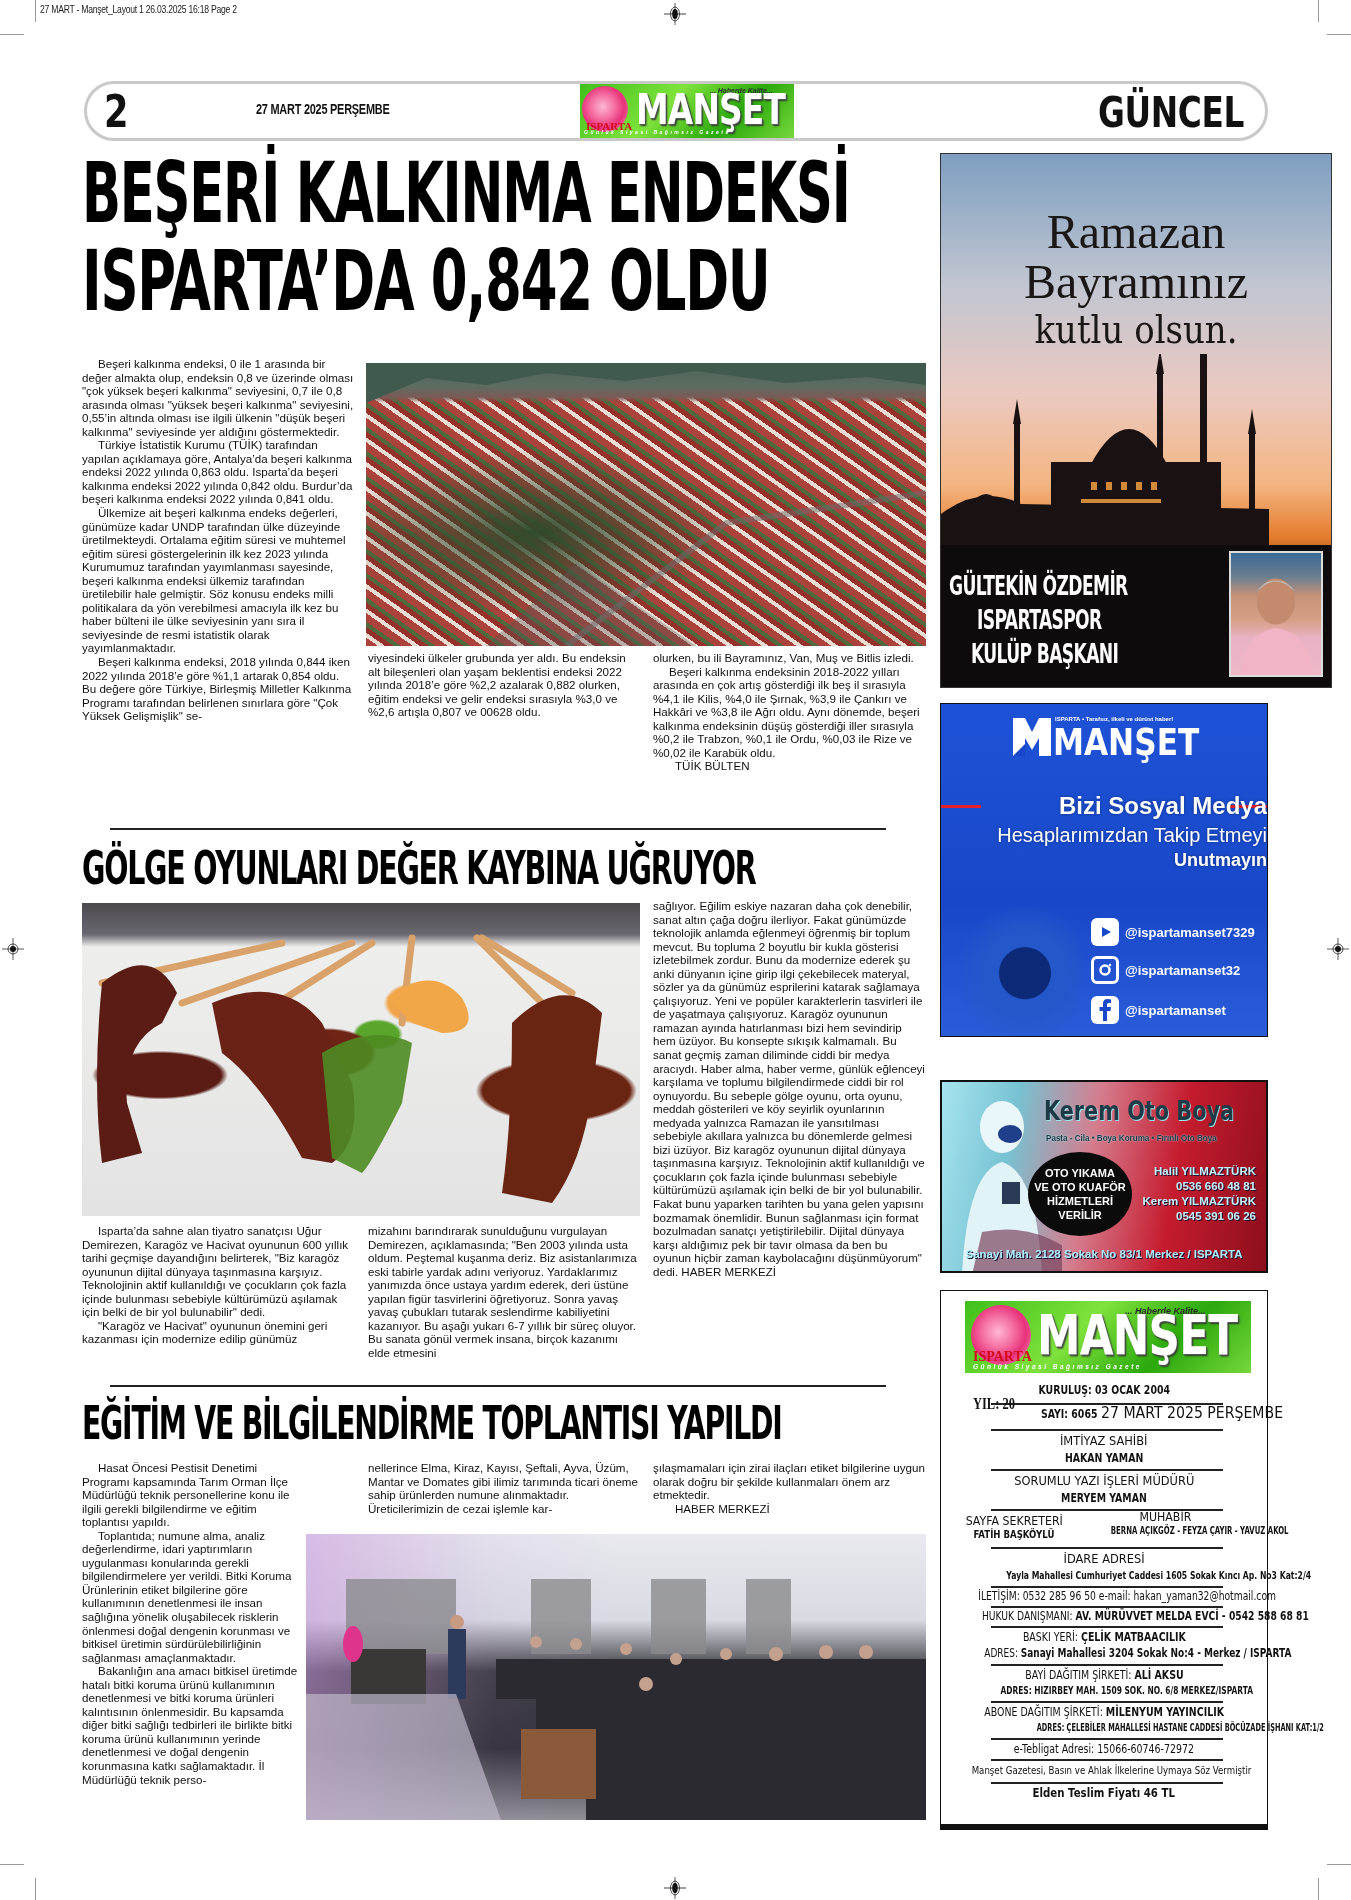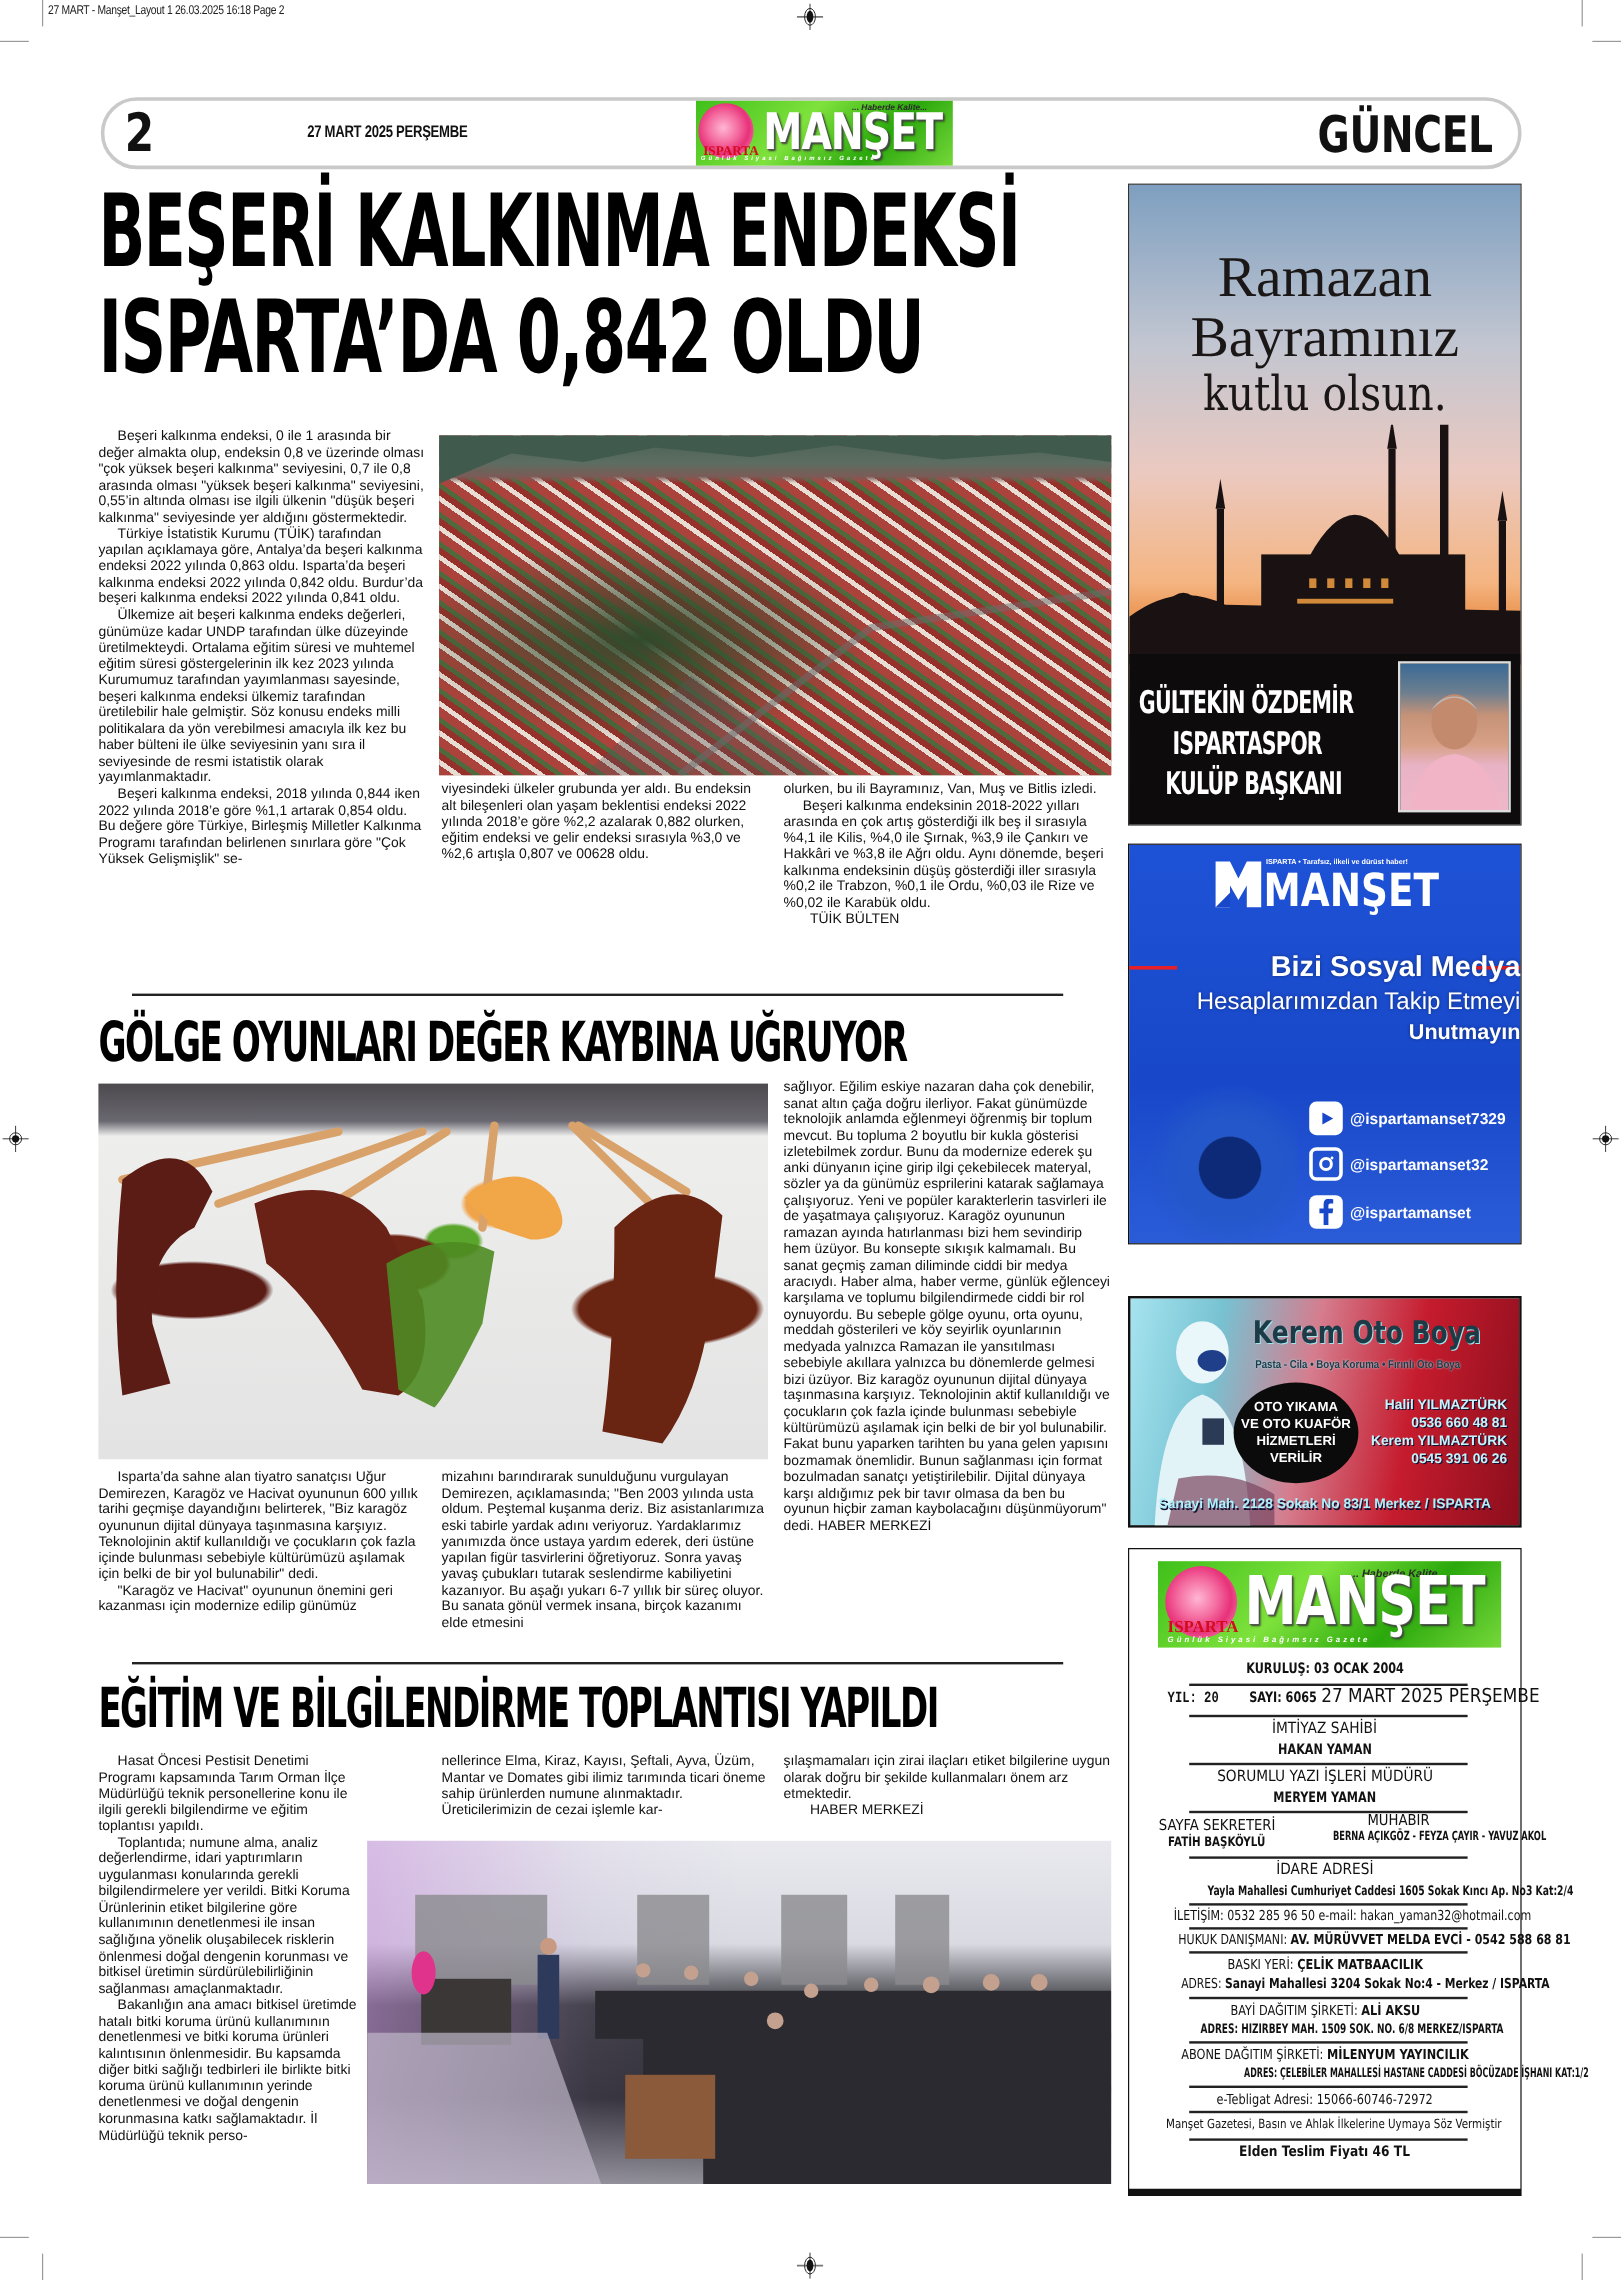--- a/index.html
+++ b/index.html
@@ -44,21 +44,21 @@
 radial-gradient(ellipse at 44% 48%,#6e2516 0 10%,transparent 11%),
 radial-gradient(ellipse at 60% 32%,#f0a44a 0 6%,transparent 7%),
 radial-gradient(ellipse at 53% 42%,#5aa62c 0 5%,transparent 6%),
 radial-gradient(ellipse at 85% 60%,#6a2412 0 11%,transparent 12%),
 linear-gradient(180deg,#4c4a4e 0%,#6a6870 10%,#eeeeed 14%,#e2e3e2 100%)}
 .photo-meeting{left:306px;top:1534px;width:620px;height:286px;background:
 linear-gradient(90deg,rgba(200,150,220,0.55) 0%,rgba(180,150,210,0.1) 30%,transparent 50%),
 linear-gradient(180deg,#e9e9ef 0%,#d9dae2 30%,#39393f 48%,#2c2c32 75%,#8f8f95 100%)}
 .cap-art{position:absolute;inset:0;pointer-events:none}
 
-.ad-ramazan{left:940px;top:153px;width:328px;height:535px;border:1px solid #333;background:linear-gradient(180deg,#7e9fc0 0%,#c2c6d1 25%,#ebc9c0 45%,#f4b582 62%,#e47b2b 72%,#1c1313 85%,#0e0b0b 100%);overflow:hidden}
+.ad-ramazan{left:940px;top:153px;width:392px;height:535px;border:1px solid #333;background:linear-gradient(180deg,#7e9fc0 0%,#c2c6d1 25%,#ebc9c0 45%,#f4b582 62%,#e47b2b 72%,#1c1313 85%,#0e0b0b 100%);overflow:hidden}
 .rm-title{position:absolute;left:0;width:100%;text-align:center;font-family:"Liberation Serif",serif;color:#1a1716}
 .rm-black{position:absolute;left:0;bottom:0;width:100%;height:142px;background:#0d0b0b}
 .rm-person{position:absolute;right:8px;bottom:10px;width:94px;height:126px;border:2px solid #ddd;background:linear-gradient(180deg,#3a6a96 0%,#6d7f8f 20%,#c59278 35%,#d7a086 55%,#e9b3c6 70%,#efb8c9 100%)}
 .rm-name{position:absolute;left:8px;font-family:"DejaVu Sans",sans-serif;font-weight:900;color:#fff;font-size:26px;transform:scaleX(0.66);transform-origin:left top;white-space:nowrap;letter-spacing:-1px}
 .ad-social{left:940px;top:703px;width:328px;height:334px;background:linear-gradient(180deg,#1e52d6 0%,#1848c9 60%,#2b5cd8 100%);overflow:hidden;border:1px solid #111}
 .soc-line{position:absolute;left:0;width:100%;text-align:right;color:#fff;font-weight:700;text-shadow:0 0 3px rgba(0,0,0,0.4)}
 .soc-row{position:absolute;left:150px;display:flex;align-items:center;gap:6px;color:#fff;font-weight:700;font-size:13px}
 .soc-ico{width:28px;height:28px;border-radius:6px;background:#fff;display:flex;align-items:center;justify-content:center}
 .ad-kerem{left:940px;top:1080px;width:328px;height:193px;border:2px solid #111;background:linear-gradient(100deg,#a6e4ef 0%,#77c2d2 22%,#d57d8e 45%,#c51c2e 70%,#8c0e1c 100%);overflow:hidden}
 .kr-title{position:absolute;left:102px;top:14px;font-family:"DejaVu Sans",sans-serif;font-weight:900;font-size:26px;color:#1d3a47;text-shadow:1px 1px 0 #9fe7ef;transform:scaleX(0.8);transform-origin:left top;white-space:nowrap}
@@ -334,21 +334,21 @@
 <div class="abs mast">
   <div class="abs logo" style="left:24px;top:10px;width:286px;height:72px">
     <div class="rose" style="width:60px;height:60px;left:6px;top:4px"></div>
     <div class="ispt" style="left:8px;top:48px;font-size:14px">ISPARTA</div>
     <div class="tag" style="left:160px;top:5px;font-size:9px">... Haberde Kalite...</div>
     <div class="mword" style="left:72px;top:4px;font-size:56px;line-height:60px">MANŞET</div>
     <div class="sub" style="left:8px;top:62px;font-size:6.5px">Günlük Siyasi Bağımsız Gazete</div>
   </div>
   <div class="mast-row" style="top:92px;font-size:12px"><span class="cond">KURULUŞ: 03 OCAK 2004</span></div>
   <div class="mast-rule" style="top:112px"></div>
-  <div style="position:absolute;left:32px;top:116px;font-family:Liberation Mono, monospace;font-size:13px;white-space:nowrap"><span class="cond" style="transform-origin:left top">YIL: 20</span></div>
+  <div style="position:absolute;left:32px;top:104px;font-family:Liberation Serif, serif;font-size:16px;white-space:nowrap"><span class="cond" style="transform-origin:left top">YIL: 20</span></div>
   <div style="position:absolute;left:100px;top:116px;font-family:'DejaVu Sans',sans-serif;font-size:12px;white-space:nowrap"><span class="cond" style="transform-origin:left top">SAYI: 6065</span></div>
   <div style="position:absolute;left:160px;top:112px;font-family:'DejaVu Sans',sans-serif;font-size:16px;white-space:nowrap"><span class="cond2" style="transform-origin:left top">27 MART 2025 PERŞEMBE</span></div>
   <div class="mast-rule" style="top:138px"></div>
   <div class="mast-row" style="top:142px;font-size:13px"><span class="cond2">İMTİYAZ SAHİBİ</span></div>
   <div class="mast-row" style="top:160px;font-size:12px"><span class="cond">HAKAN YAMAN</span></div>
   <div class="mast-rule" style="top:178px"></div>
   <div class="mast-row" style="top:182px;font-size:13px"><span class="cond2">SORUMLU YAZI İŞLERİ MÜDÜRÜ</span></div>
   <div class="mast-row" style="top:200px;font-size:12px"><span class="cond">MERYEM YAMAN</span></div>
   <div class="mast-rule" style="top:218px"></div>
   <div style="position:absolute;left:8px;width:130px;top:222px;text-align:center;font-family:'DejaVu Sans',sans-serif;white-space:nowrap">

